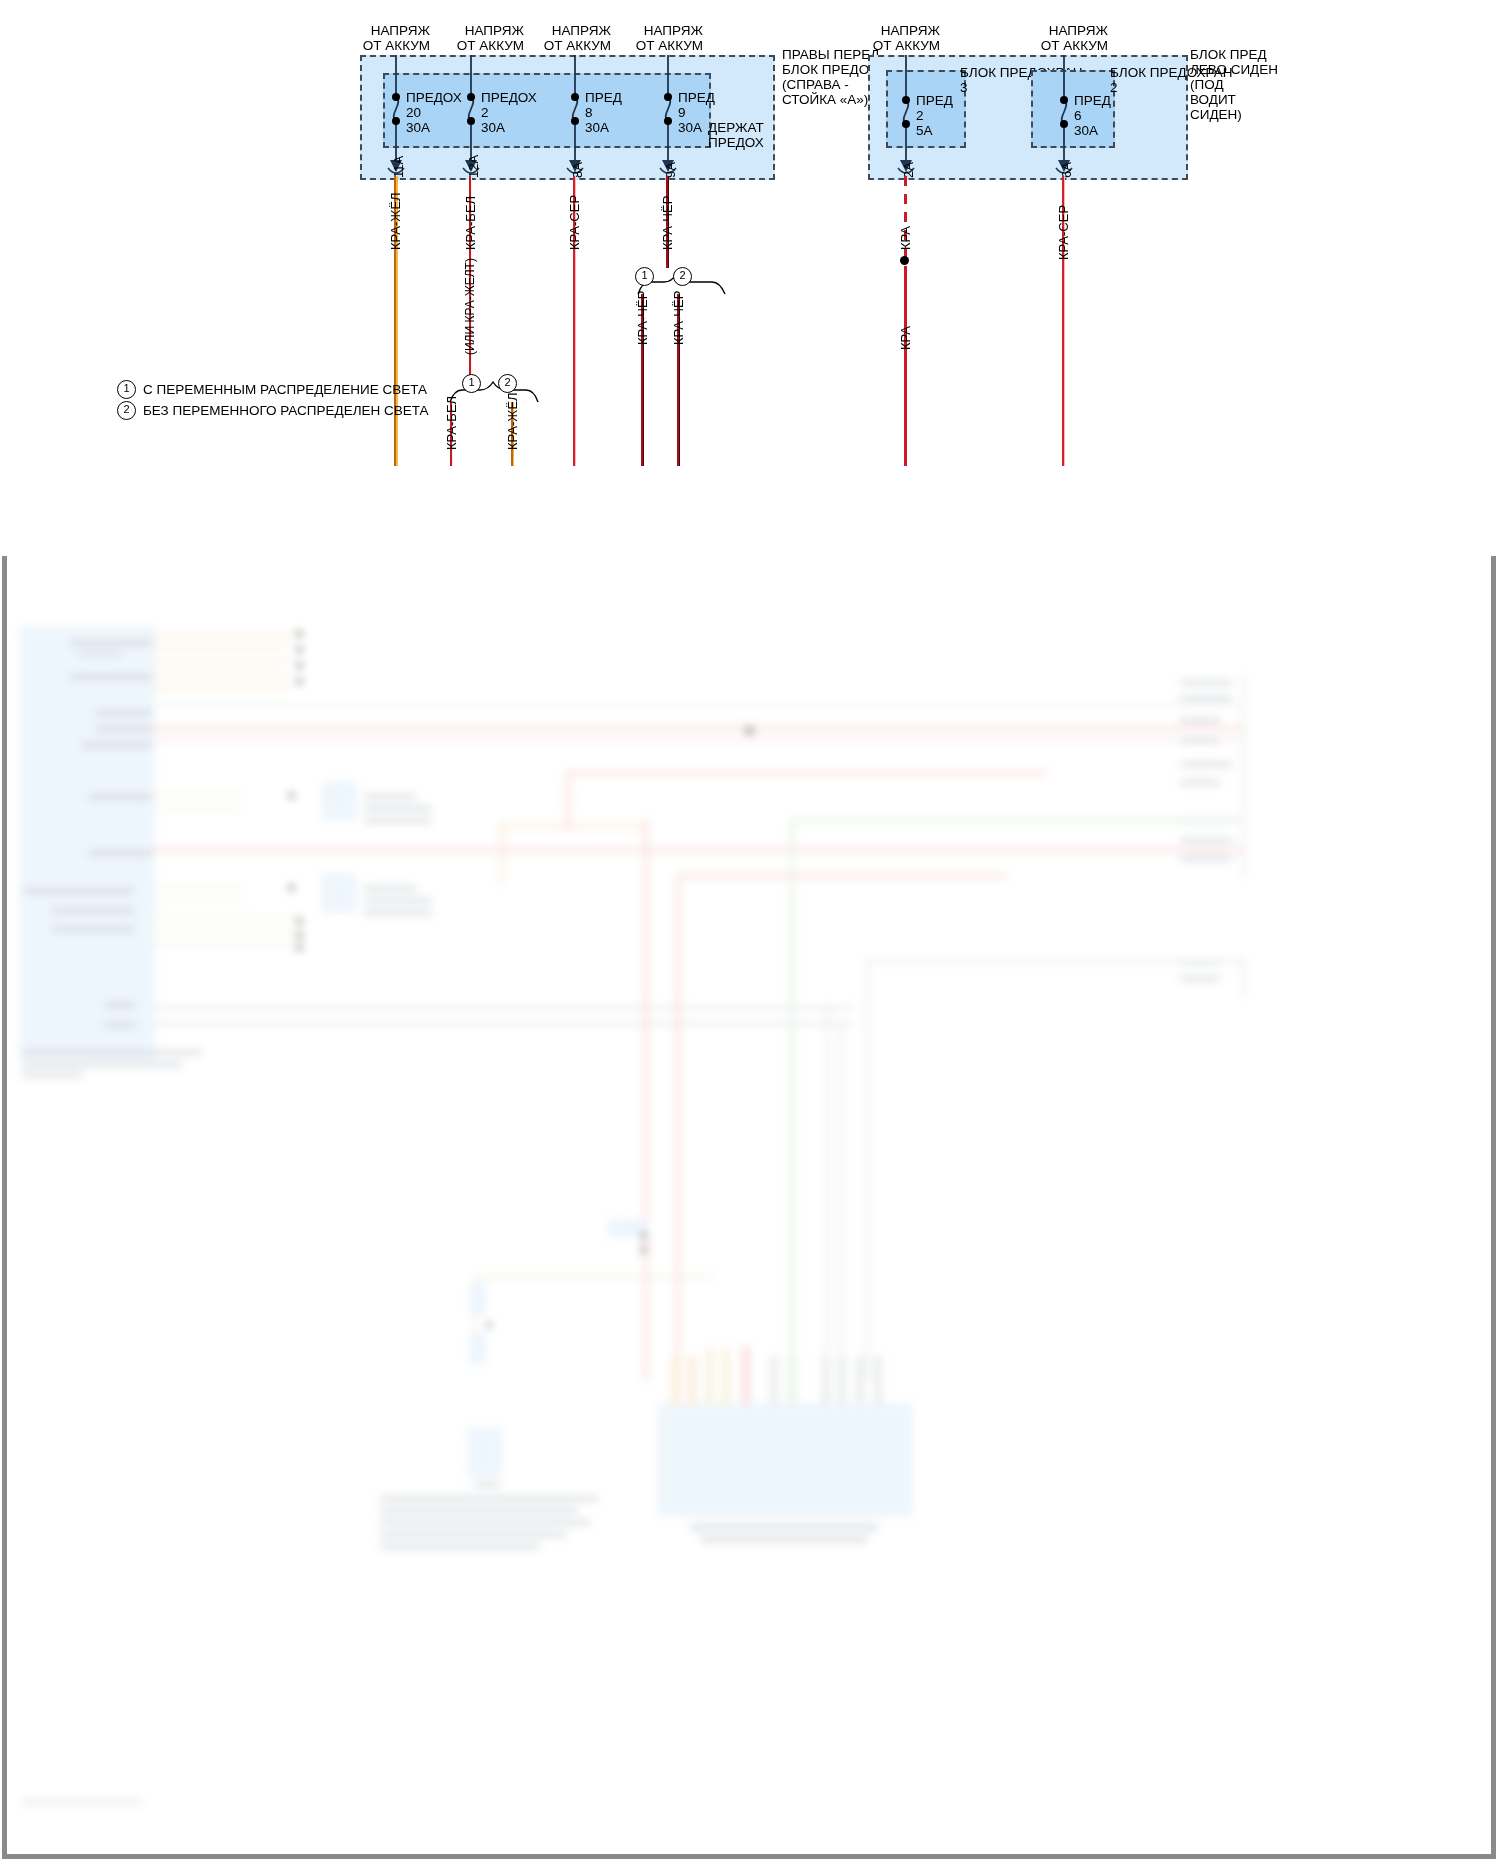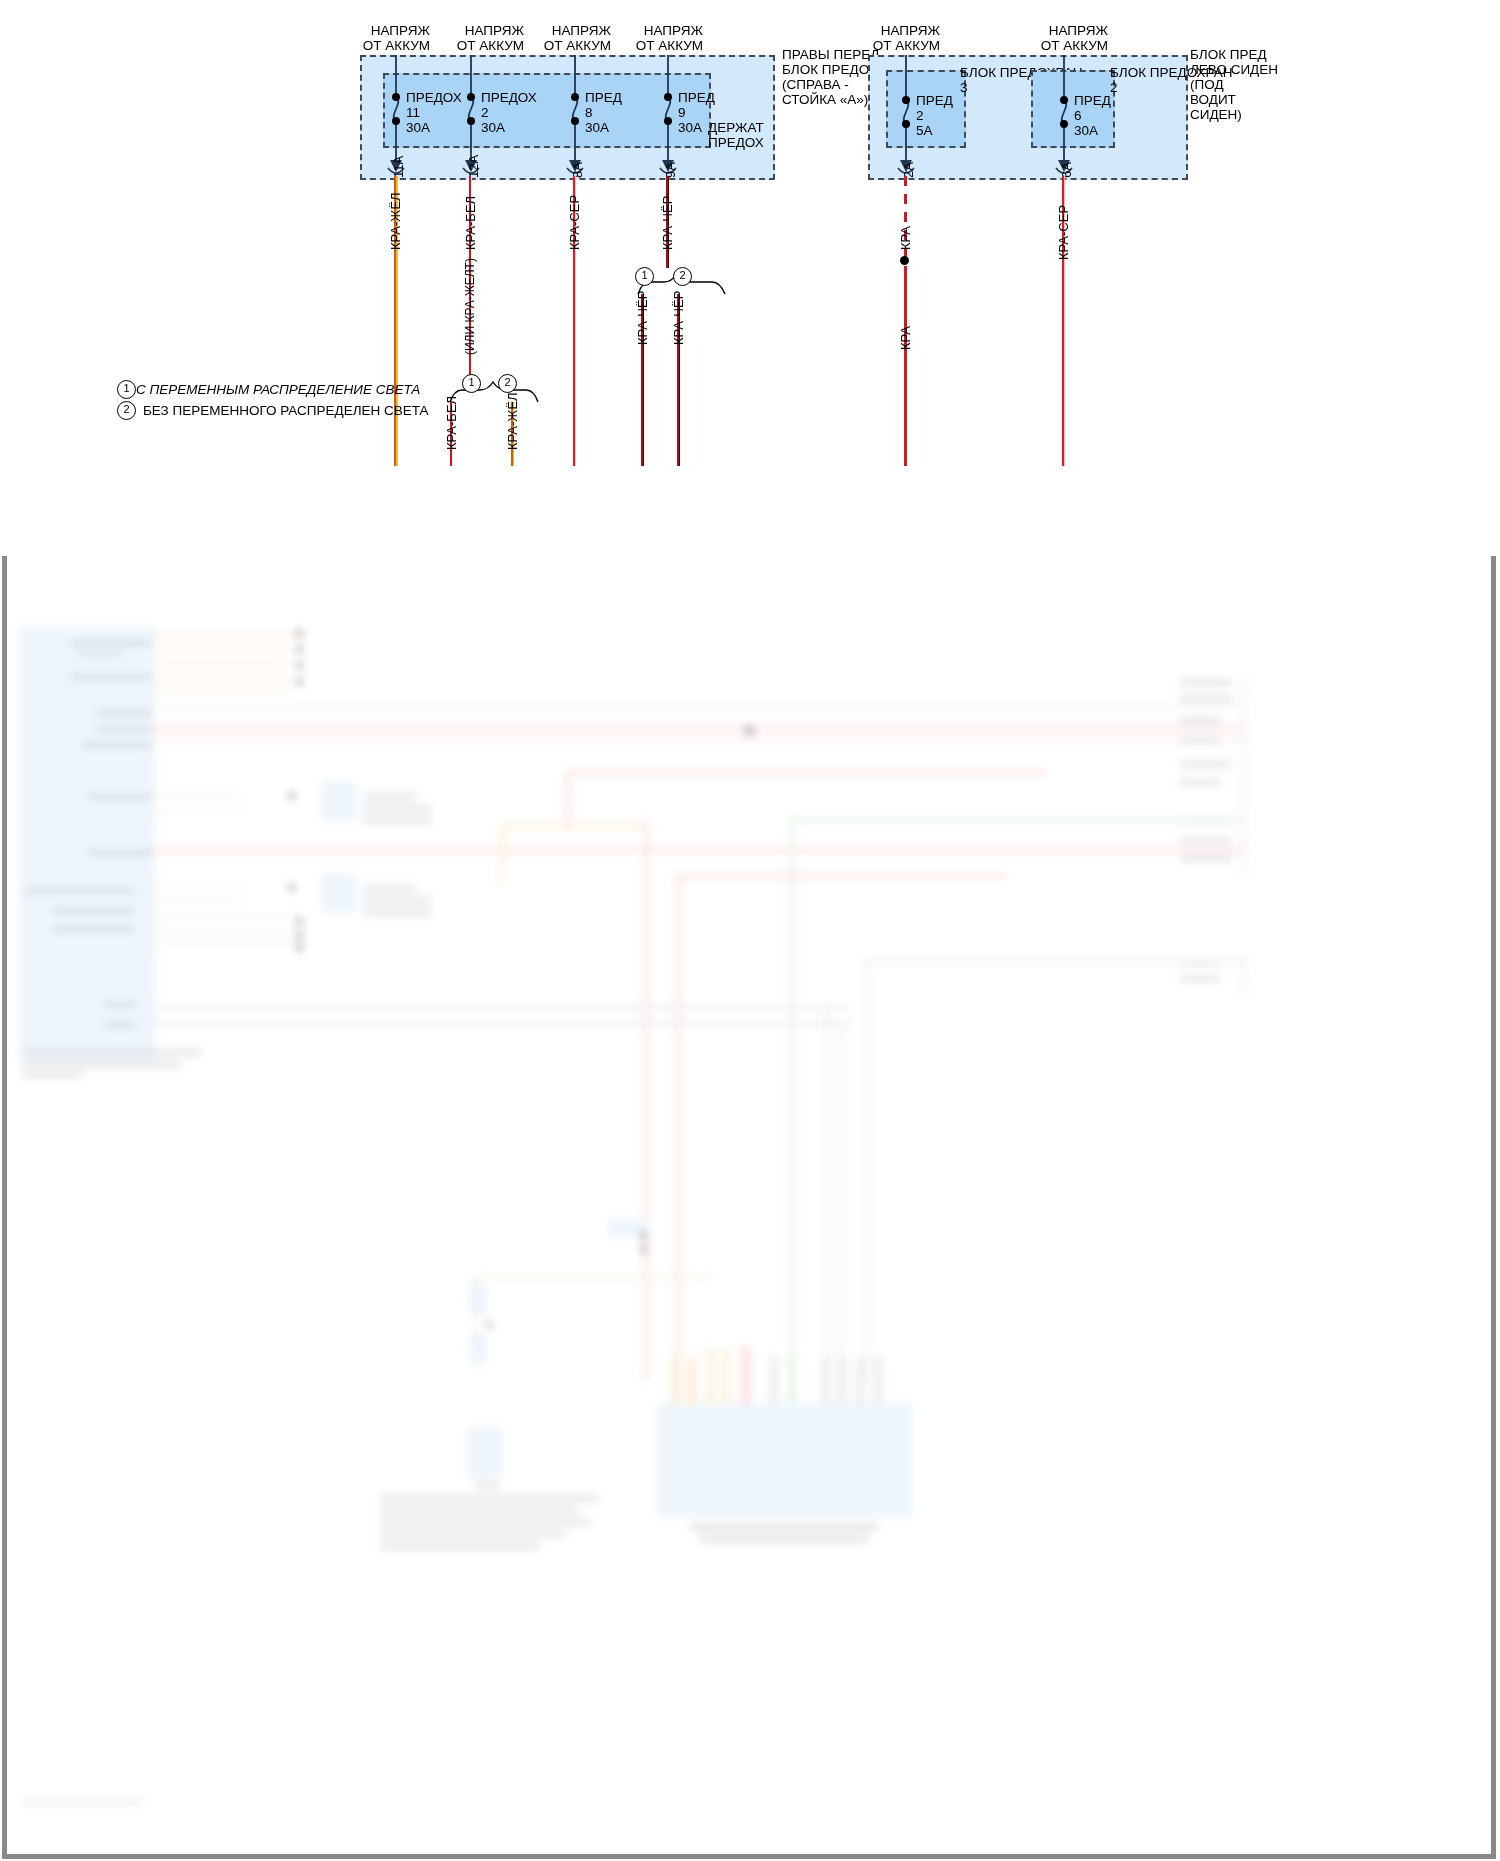--- a/index.html
+++ b/index.html
@@ -259,21 +259,21 @@
       <path d="M388 168 q8 10 16 0"></path>
       <path d="M463 168 q8 10 16 0"></path>
       <path d="M567 168 q8 10 16 0"></path>
       <path d="M660 168 q8 10 16 0"></path>
       <path d="M898 168 q8 10 16 0"></path>
       <path d="M1056 168 q8 10 16 0"></path>
     </g>
   </svg>
 
   <div class="txt" style="left:406px;top:90px;">ПРЕДОХ</div>
-  <div class="txt" style="left:406px;top:105px;">11</div>
+  <div class="txt" style="left:406px;top:105px;">20</div>
   <div class="txt" style="left:406px;top:120px;">30A</div>
 
   <div class="txt" style="left:481px;top:90px;">ПРЕДОХ</div>
   <div class="txt" style="left:481px;top:105px;">2</div>
   <div class="txt" style="left:481px;top:120px;">30A</div>
 
   <div class="txt" style="left:585px;top:90px;">ПРЕД</div>
   <div class="txt" style="left:585px;top:105px;">8</div>
   <div class="txt" style="left:585px;top:120px;">30A</div>
 
@@ -345,17 +345,17 @@
   <div class="vtxt" style="left:898px;top:250px;">КРА</div>
   <div class="dot" style="left:900px;top:256px;"></div>
   <div class="wire" style="left:904px;top:266px;height:200px;width:3px;background:#cc1b22;"></div>
   <div class="vtxt" style="left:898px;top:350px;">КРА</div>
 
   <div class="wire" style="left:1062px;top:176px;height:290px;background:#d81f26;"></div>
   <div class="wire" style="left:1064px;top:176px;height:290px;background:#f4bdbd;width:1.4px;"></div>
   <div class="vtxt" style="left:1056px;top:260px;">КРА-СЕР</div>
 
   <div class="circnum" style="left:117px;top:380px;">1</div>
-  <div class="txt" style="left:136px;top:382px;font-style:italic;">С ПЕРЕМЕННЫМ РАСПРЕДЕЛЕНИЕ СВЕТА</div>
+  <div class="txt" style="left:143px;top:382px;">С ПЕРЕМЕННЫМ РАСПРЕДЕЛЕНИЕ СВЕТА</div>
   <div class="circnum" style="left:117px;top:401px;">2</div>
   <div class="txt" style="left:143px;top:403px;">БЕЗ ПЕРЕМЕННОГО РАСПРЕДЕЛЕН СВЕТА</div>
 
 </div>
 
 </body></html>

